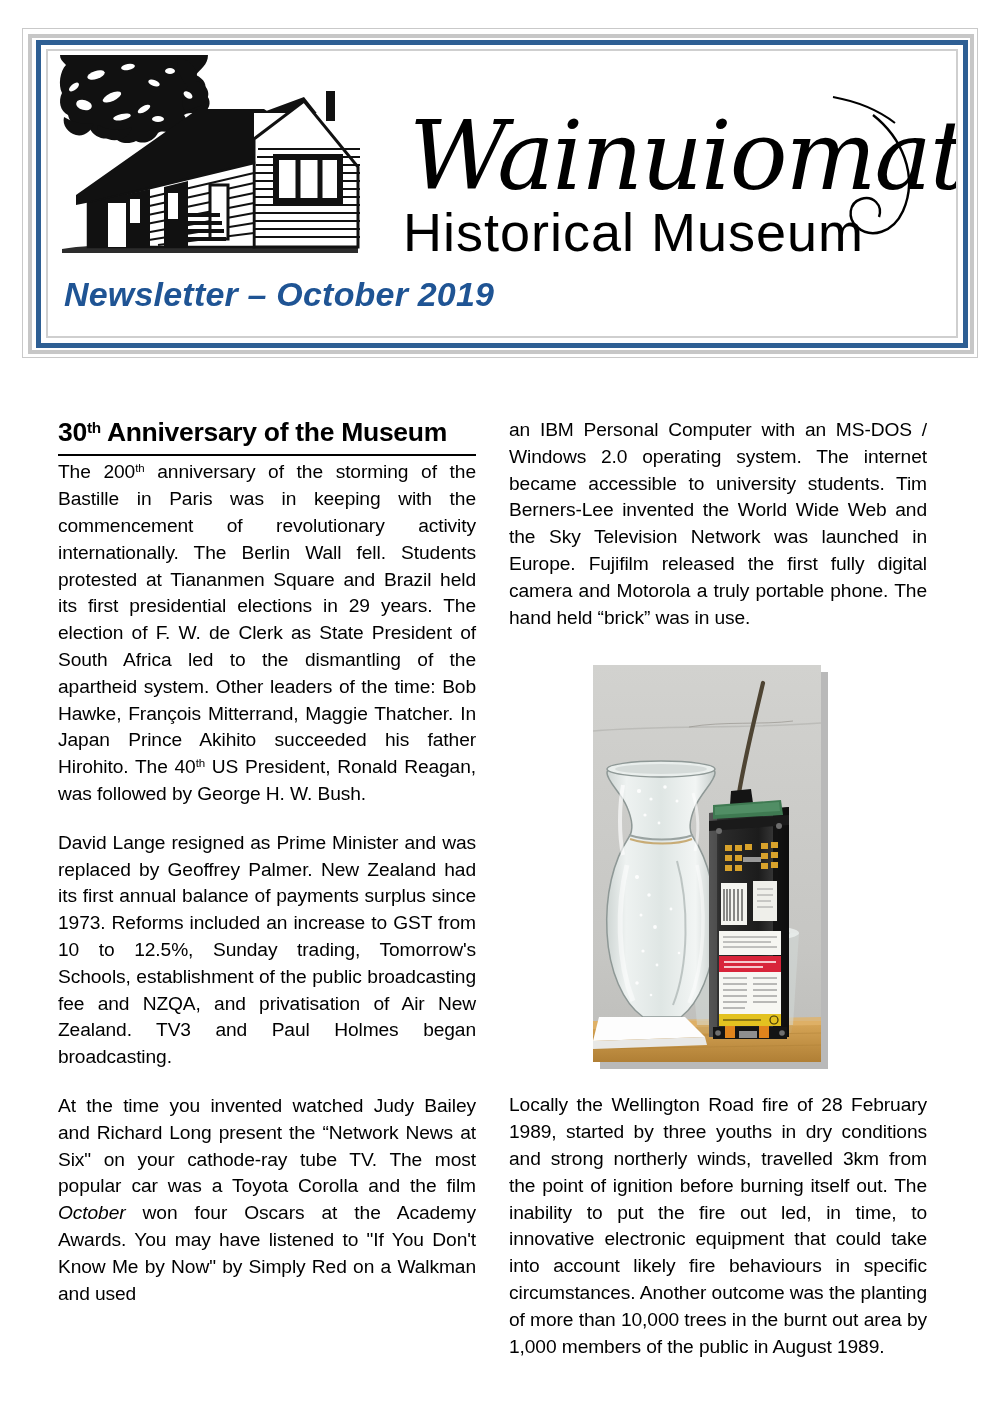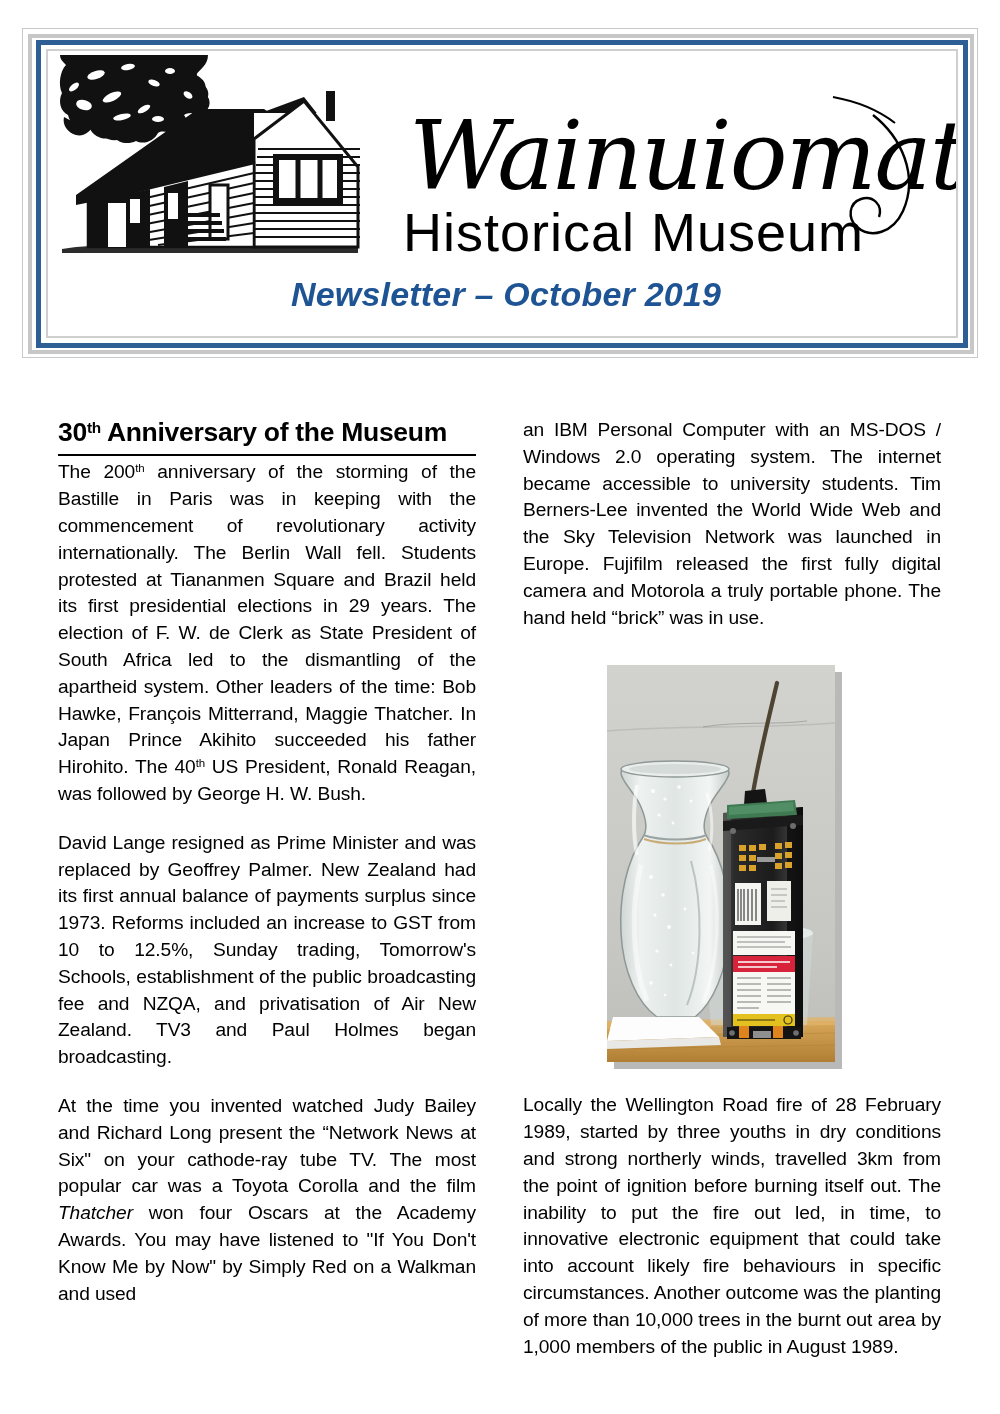--- a/index.html
+++ b/index.html
@@ -102,24 +102,23 @@
   }
   .wordmark-sub {
     font-family: "Liberation Sans", sans-serif;
     font-size: 54px;
     fill: #000000;
     letter-spacing: 1px;
   }
 
   .issue-title {
     position: absolute;
-    left: 8px;
+    left: 16px;
     right: 0;
     top: 224px;
-    text-align: center;
     font-family: "Liberation Sans", sans-serif;
     font-weight: bold;
     font-style: italic;
     font-size: 34px;
     color: #1f5494;
     letter-spacing: 0.2px;
   }
 
   
   .content {
@@ -129,21 +128,21 @@
     width: 1000px;
     height: 1000px;
     margin-top: 12px;
   }
   .col {
     position: absolute;
     top: 0;
     width: 418px;
   }
   .col-left  { left: 58px; }
-  .col-right { left: 523px; }
+  .col-right { left: 509px; }
 
   .article-heading {
     font-family: "Liberation Sans", sans-serif;
     font-weight: bold;
     font-size: 26.5px;
     line-height: 1.15;
     letter-spacing: -0.3px;
     margin: 0 0 3px 0;
     padding-bottom: 7px;
     border-bottom: 2px solid #000000;
@@ -323,21 +322,21 @@
 
   <div class="col col-left">
 
     <h1 class="article-heading"><span>30</span><sup>th</sup><span> Anniversary of the Museum</span></h1>
 
 
     <p class="body"><span>The 200</span><sup>th</sup><span> anniversary of the storming of the Bastille in Paris was in keeping with the commencement of revolutionary activity internationally. The Berlin Wall fell. Students protested at Tiananmen Square and Brazil held its first presidential elections in 29 years. The election of F. W. de Clerk as State President of South Africa led to the dismantling of the apartheid system. Other leaders of the time: Bob Hawke, François Mitterrand, Maggie Thatcher. In Japan Prince Akihito succeeded his father Hirohito. The 40</span><sup>th</sup><span> US President, Ronald Reagan, was followed by George H. W. Bush.</span></p>
 
     <p class="body">David Lange resigned as Prime Minister and was replaced by Geoffrey Palmer. New Zealand had its first annual balance of payments surplus since 1973. Reforms included an increase to GST from 10 to 12.5%, Sunday trading, Tomorrow's Schools, establishment of the public broadcasting fee and NZQA, and privatisation of Air New Zealand. TV3 and Paul Holmes began broadcasting.</p>
 
-    <p class="body"><span>At the time you invented watched Judy Bailey and Richard Long present the “Network News at Six" on your cathode-ray tube TV. The most popular car was a Toyota Corolla and the film </span><i>Thatcher</i><span> won four Oscars at the Academy Awards. You may have listened to "If You Don't Know Me by Now" by Simply Red on a Walkman and used</span></p>
+    <p class="body"><span>At the time you invented watched Judy Bailey and Richard Long present the “Network News at Six" on your cathode-ray tube TV. The most popular car was a Toyota Corolla and the film </span><i>October</i><span> won four Oscars at the Academy Awards. You may have listened to "If You Don't Know Me by Now" by Simply Red on a Walkman and used</span></p>
   </div>
 
   <div class="col col-right">
 
     <p class="body">an IBM Personal Computer with an MS-DOS / Windows 2.0 operating system. The internet became accessible to university students. Tim Berners-Lee invented the World Wide Web and the Sky Television Network was launched in Europe. Fujifilm released the first fully digital camera and Motorola a truly portable phone. The hand held “brick” was in use.</p>
 
     <div class="photo-wrap">
       <div class="photo-shadow"></div>
       <div class="photo">
         <svg viewBox="0 0 228 397" width="228" height="397" aria-hidden="true">

